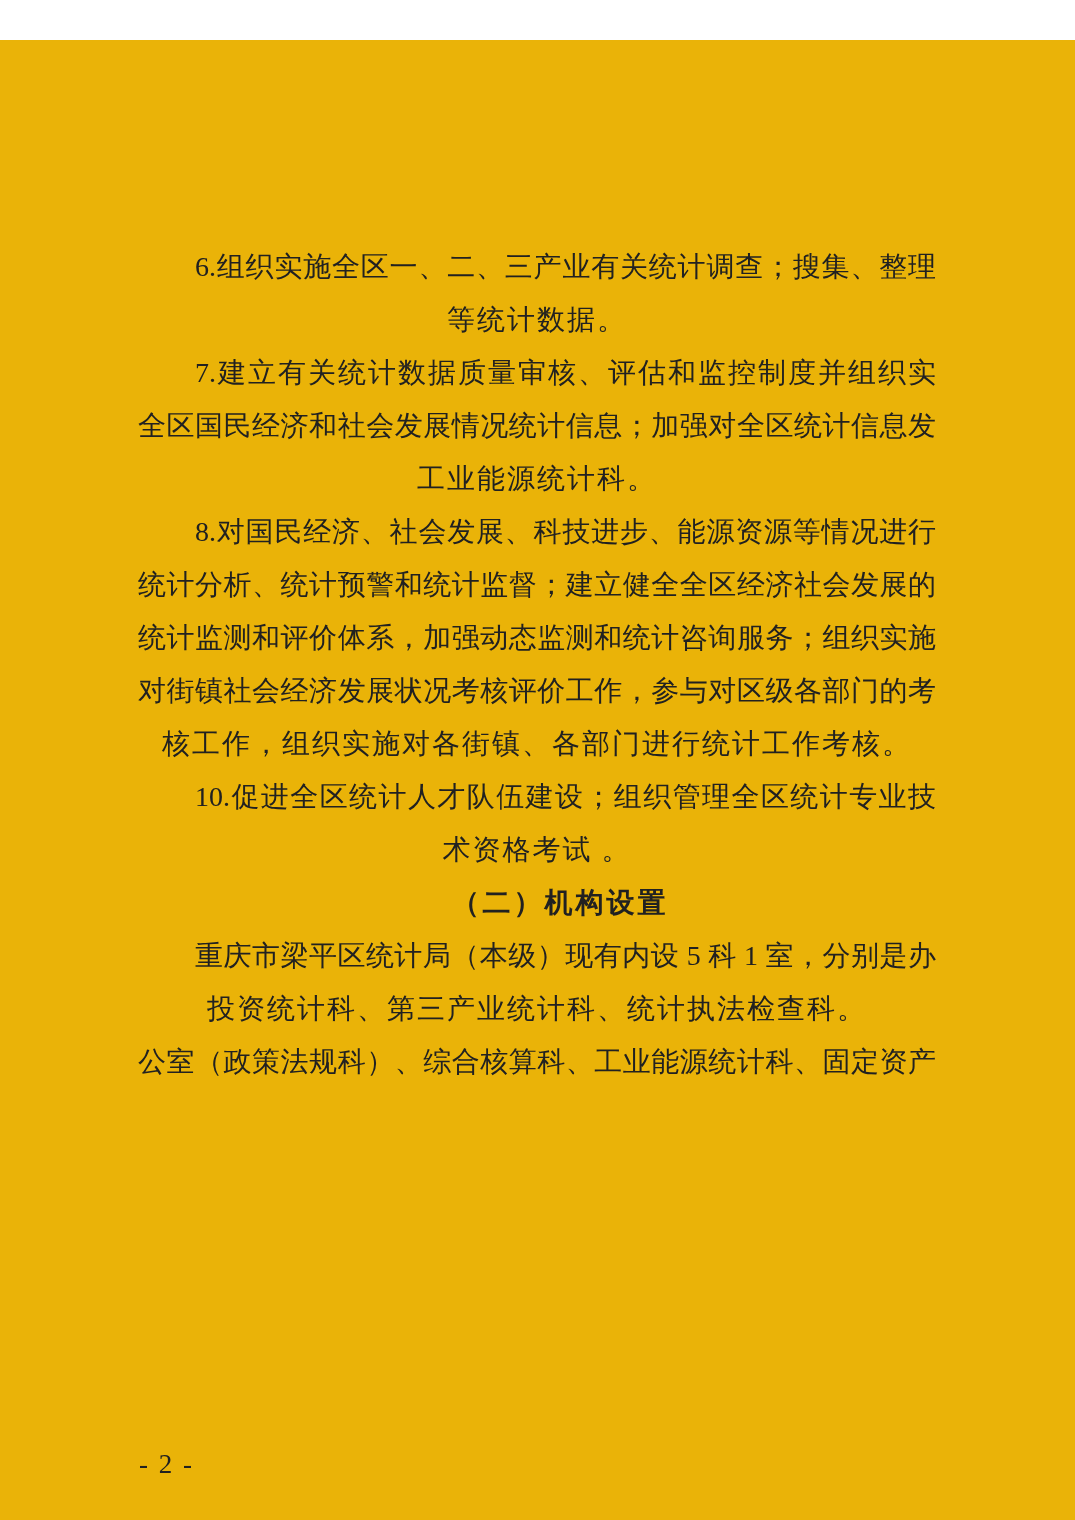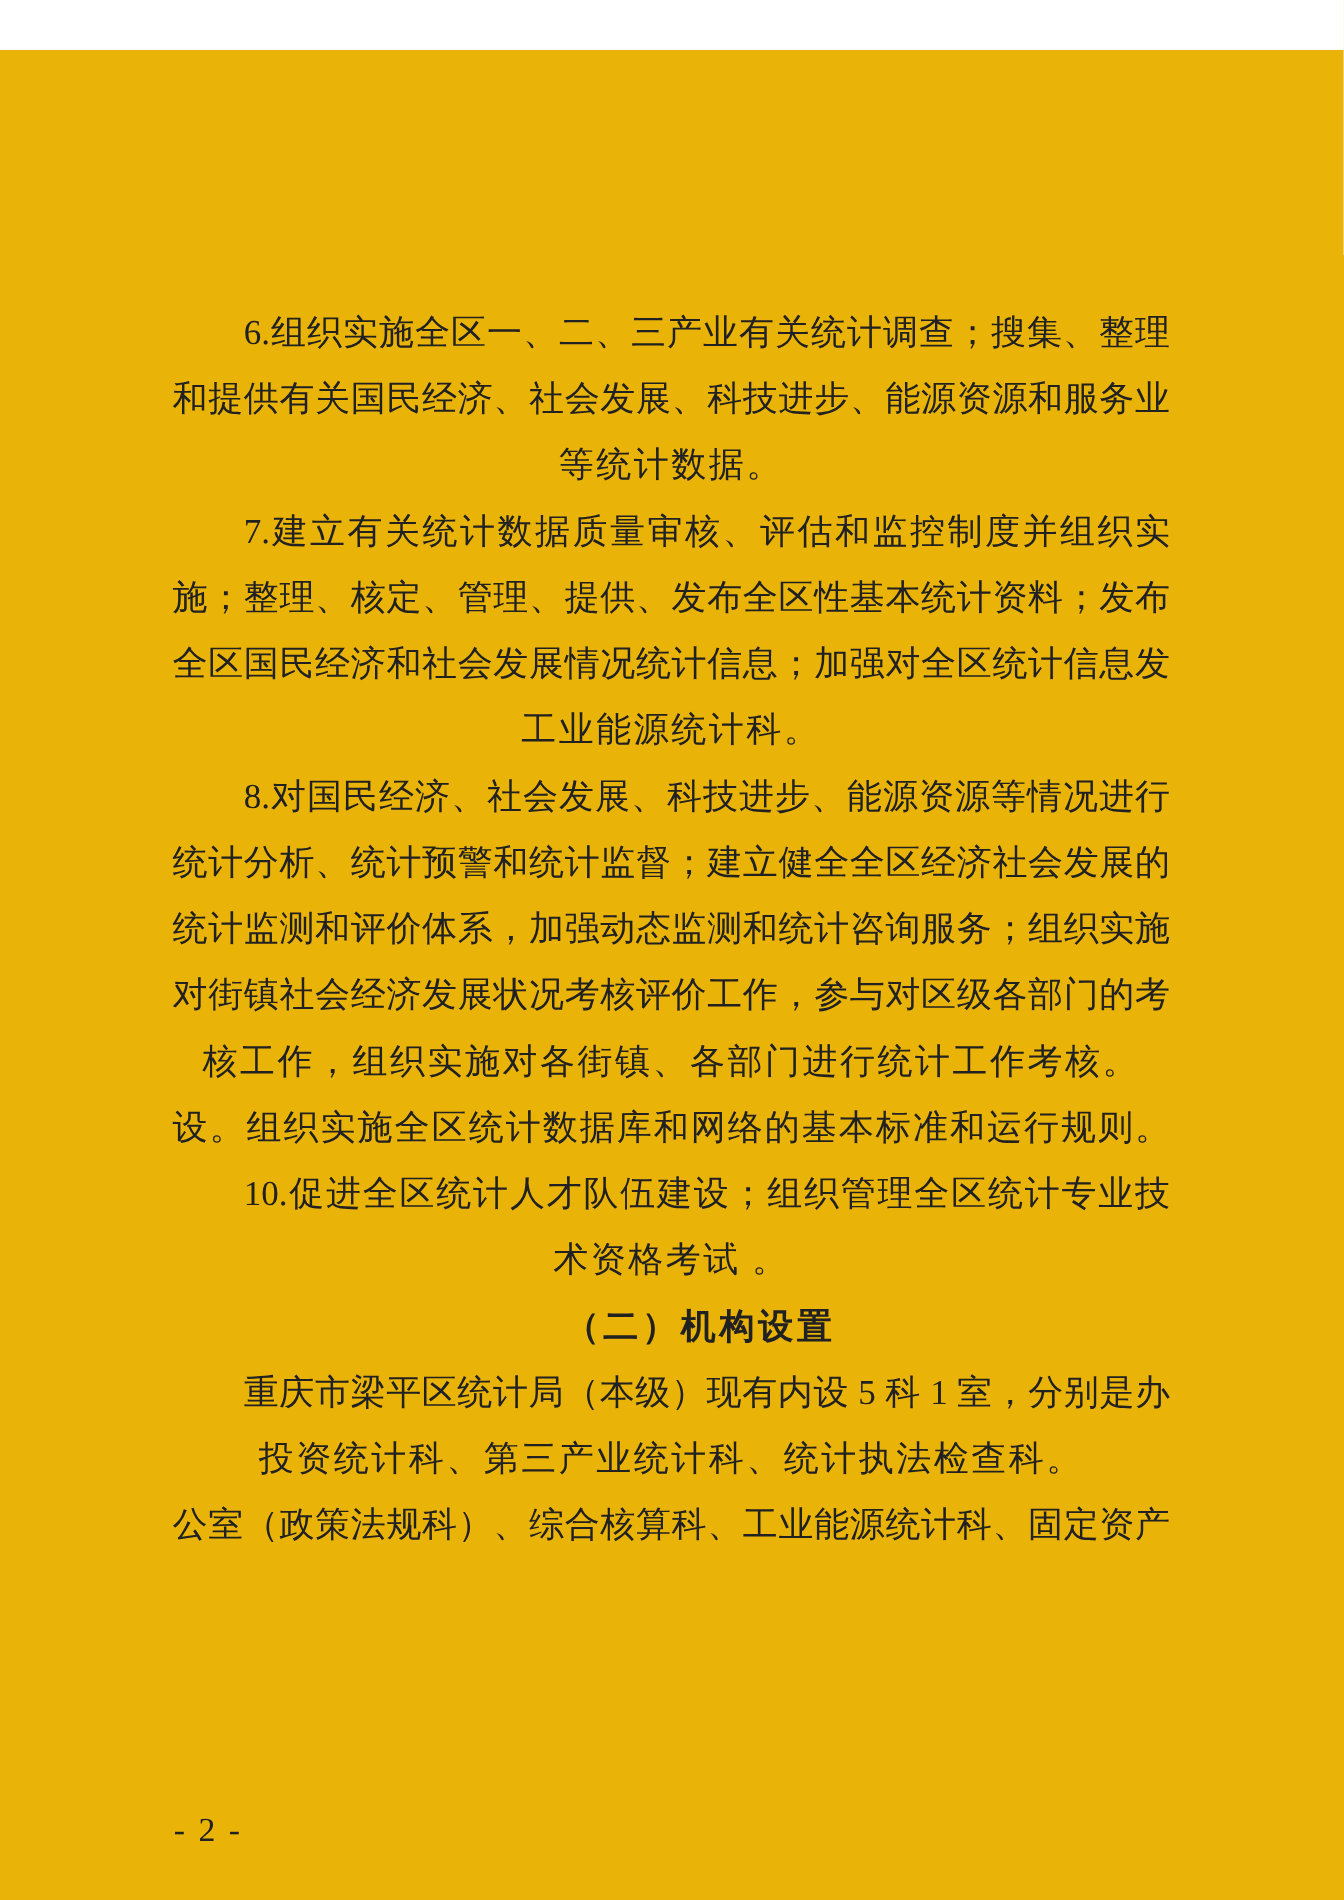--- a/index.html
+++ b/index.html
@@ -55,32 +55,29 @@
     letter-spacing: 2px;
     color: #212121;
   }
 </style>
 </head>
 <body>
 
 <div class="page" style="background: #eab308; color: rgb(33, 33, 33); margin-top: 40px;">
   <div class="text-block">
       <div class="line justify indent">6.组织实施全区一、二、三产业有关统计调查；搜集、整理</div>
-      <div class="line justify">和提供有关国民经济、社会发展、科技进步、能源资源和服务业</div>
       <div class="line left">等统计数据。</div>
       <div class="line justify indent">7.建立有关统计数据质量审核、评估和监控制度并组织实</div>
-      <div class="line justify">施；整理、核定、管理、提供、发布全区性基本统计资料；发布</div>
       <div class="line justify">全区国民经济和社会发展情况统计信息；加强对全区统计信息发</div>
       <div class="line left">工业能源统计科。</div>
       <div class="line justify indent">8.对国民经济、社会发展、科技进步、能源资源等情况进行</div>
       <div class="line justify">统计分析、统计预警和统计监督；建立健全全区经济社会发展的</div>
       <div class="line justify">统计监测和评价体系，加强动态监测和统计咨询服务；组织实施</div>
       <div class="line justify">对街镇社会经济发展状况考核评价工作，参与对区级各部门的考</div>
       <div class="line left">核工作，组织实施对各街镇、各部门进行统计工作考核。</div>
-      <div class="line justify">设。组织实施全区统计数据库和网络的基本标准和运行规则。</div>
       <div class="line justify indent">10.促进全区统计人才队伍建设；组织管理全区统计专业技</div>
       <div class="line left">术资格考试 。</div>
       <div class="line left indent bold">（二）机构设置</div>
       <div class="line justify indent">重庆市梁平区统计局（本级）现有内设 5 科 1 室，分别是办</div>
       <div class="line left">投资统计科、第三产业统计科、统计执法检查科。</div>
       <div class="line justify">公室（政策法规科）、综合核算科、工业能源统计科、固定资产</div>
     </div>
   <div class="page-footer">- 2 -</div>
 </div>
 

